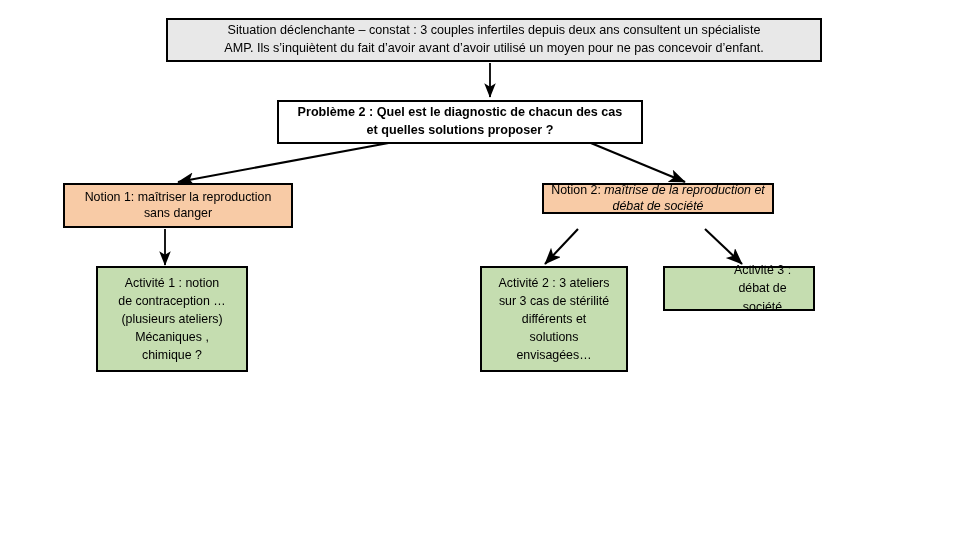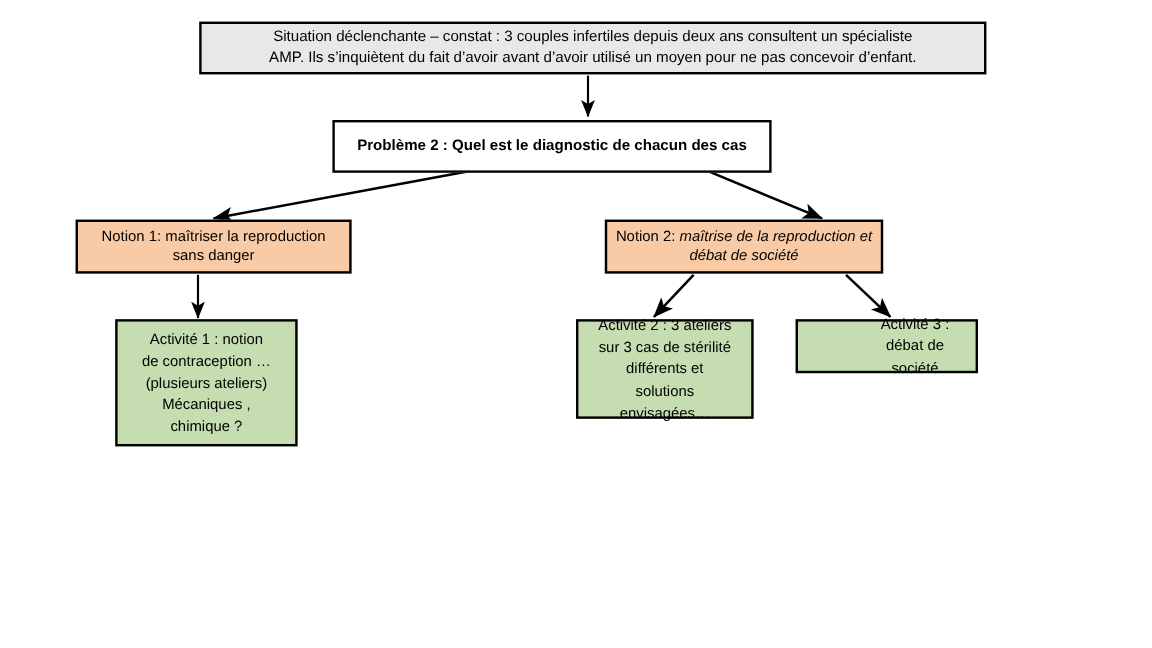--- a/index.html
+++ b/index.html
@@ -72,43 +72,43 @@
     font-size: 12.4px;
   }
   #node-notion1 {
     left: 63px;
     top: 183px;
     width: 230px;
     height: 45px;
     justify-content: flex-end;
   }
   #node-notion2 {
-    left: 504px;
+    left: 542px;
     top: 183px;
     width: 232px;
-    height: 45px;
+    height: 31px;
   }
   .notion .em { font-style: italic; }
 
   
   .activite {
     background: #c5ddb0;
     font-size: 12.4px;
   }
   #node-activite1 {
     left: 96px;
     top: 266px;
     width: 152px;
     height: 106px;
   }
   #node-activite2 {
     left: 480px;
     top: 266px;
     width: 148px;
-    height: 83px;
+    height: 106px;
   }
   #node-activite3 {
     left: 663px;
     top: 266px;
     width: 152px;
     height: 45px;
     padding-left: 47px;
   }
   .activite .txt { line-height: 1.46; }
 </style>
@@ -140,20 +140,21 @@
   <div class="node" id="node-situation">
     <span class="txt">
       <span>Situation déclenchante – constat : 3 couples infertiles depuis deux ans consultent un spécialiste</span><br>
       <span>AMP.  Ils s’inquiètent du fait d’avoir avant d’avoir utilisé un moyen pour ne pas concevoir d’enfant.</span>
     </span>
   </div>
 
   <div class="node" id="node-probleme">
     <span class="txt">
       <span>Problème 2 : Quel est le diagnostic de chacun des cas</span><br>
+      <span>et quelles solutions proposer ?</span>
     </span>
   </div>
 
   <div class="node notion" id="node-notion1">
     <span class="txt">
       <span>Notion 1: </span><span class="em-plain">maîtriser la reproduction sans danger</span>
     </span>
   </div>
 
   <div class="node notion" id="node-notion2">

